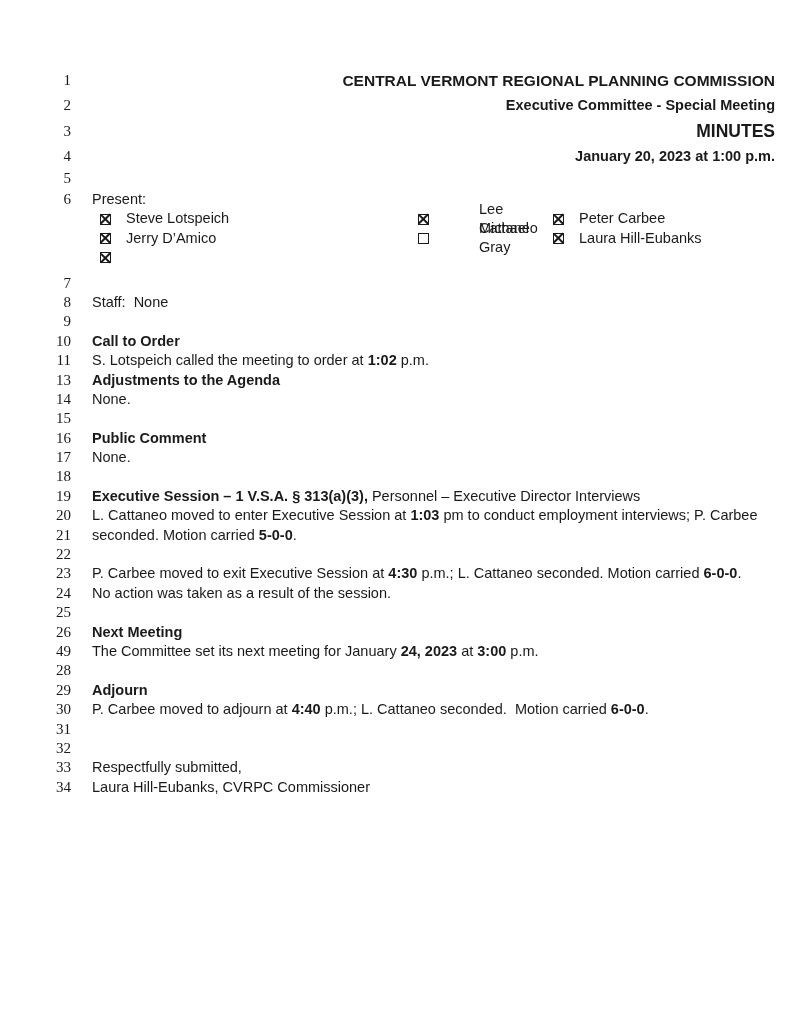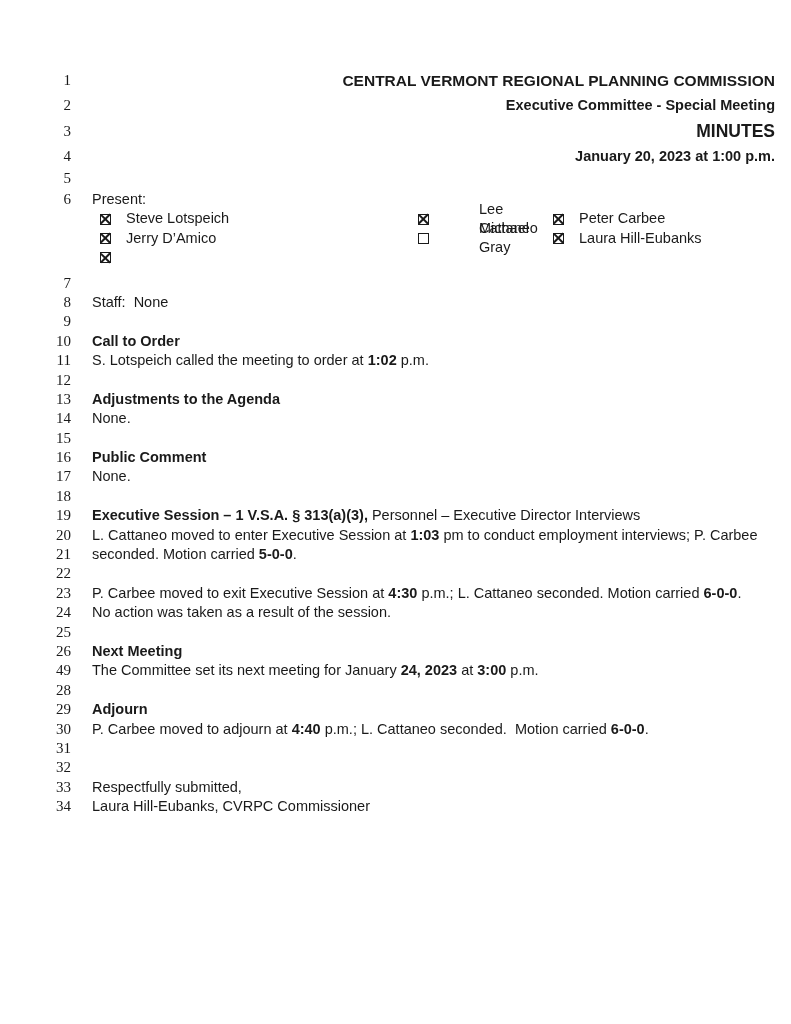--- a/index.html
+++ b/index.html
@@ -128,23 +128,20 @@
     <div class="line">
       <span class="num">10</span>
       <span class="txt"><span class="seg b">Call to Order</span></span>
     </div>
 
     <div class="line">
       <span class="num">11</span>
       <span class="txt"><span class="seg">S. Lotspeich called the meeting to order at </span><span class="seg b">1:02</span><span class="seg"> p.m.</span></span>
     </div>
 
-    <div class="line">
-      <span class="num">12</span>
-    </div>
 
     <div class="line">
       <span class="num">13</span>
       <span class="txt"><span class="seg b">Adjustments to the Agenda</span></span>
     </div>
 
     <div class="line">
       <span class="num">14</span>
       <span class="txt"><span class="seg">None.</span></span>
     </div>

